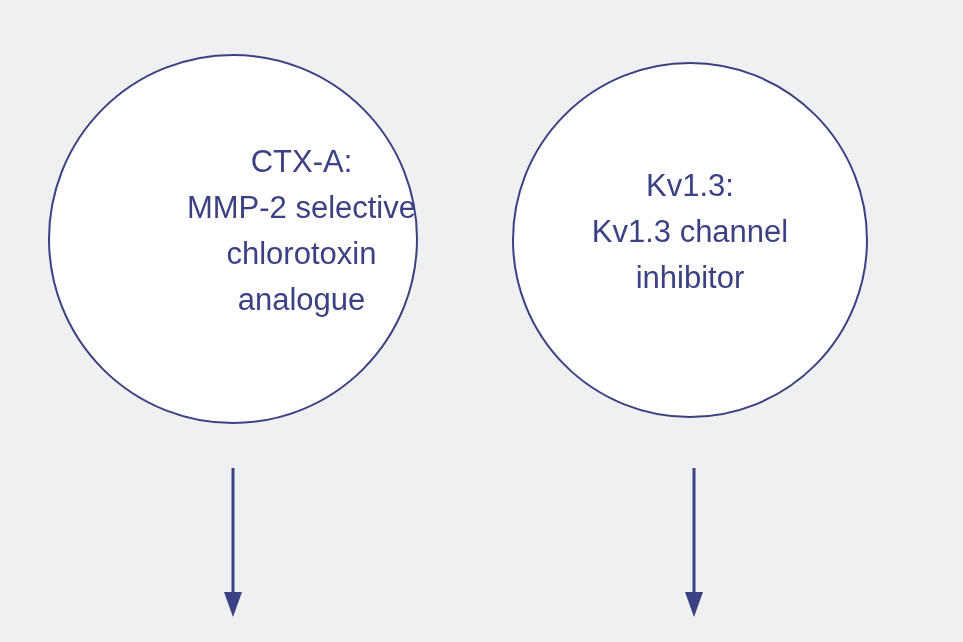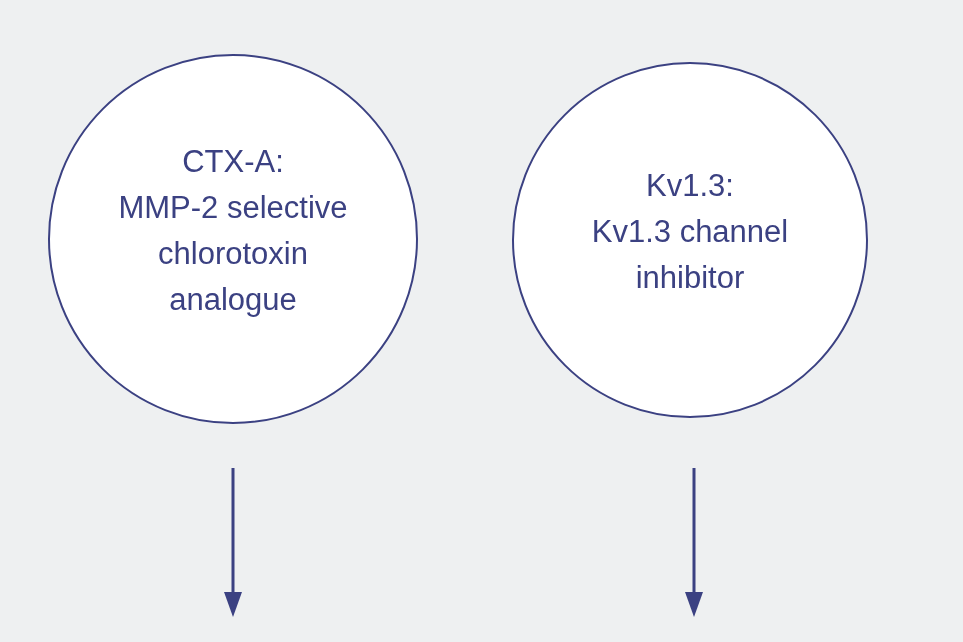--- a/index.html
+++ b/index.html
@@ -26,20 +26,21 @@
     display: flex;
     align-items: center;
     justify-content: center;
     box-sizing: border-box;
   }
   .node-left {
     left: 48px;
     top: 54px;
     width: 370px;
     height: 370px;
+    justify-content: flex-end;
   }
   .node-right {
     left: 512px;
     top: 62px;
     width: 356px;
     height: 356px;
   }
   .node-text {
     color: var(--accent, #3b4182);
     font-size: 31px;

